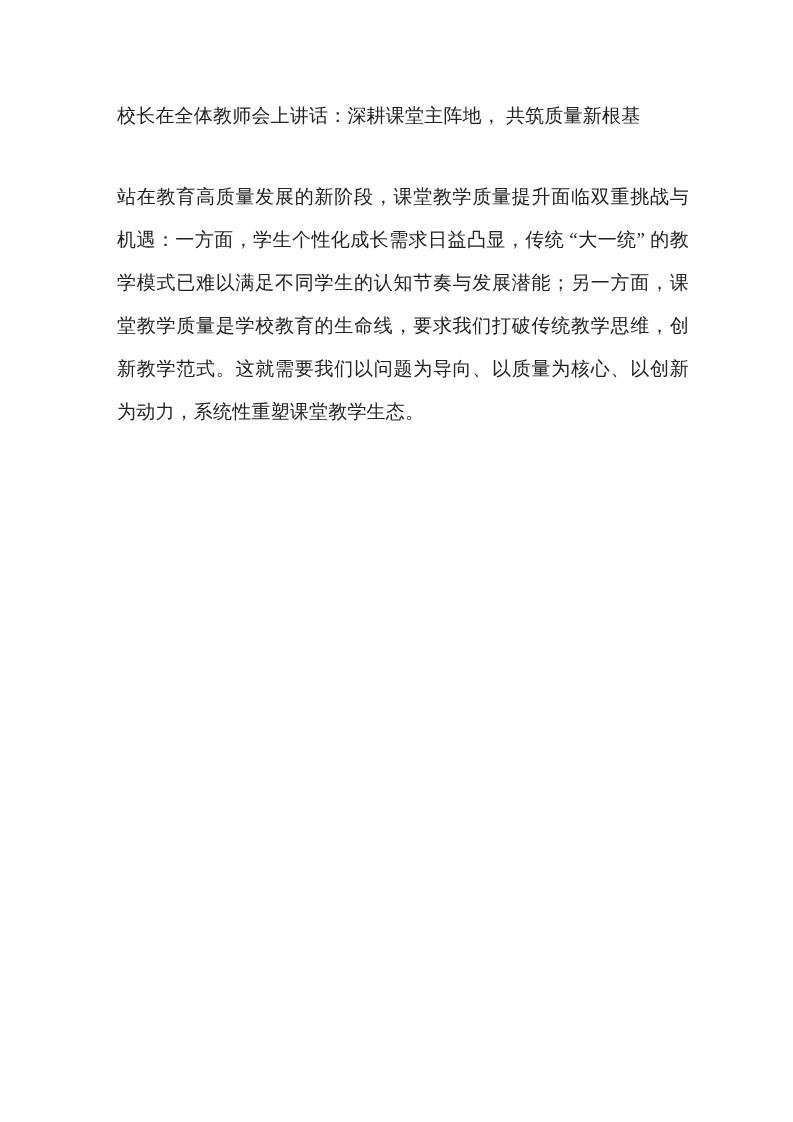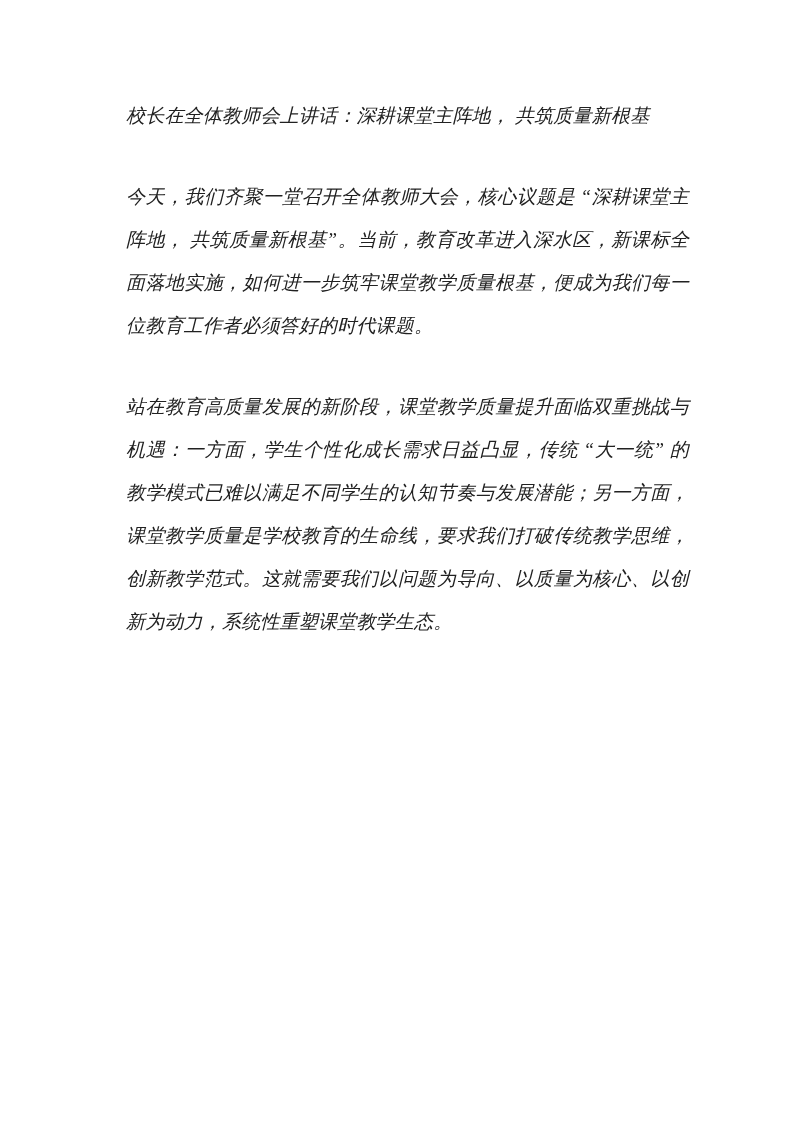--- a/index.html
+++ b/index.html
@@ -15,44 +15,42 @@
     color: #212121;
   }
   .page {
     box-sizing: border-box;
     width: 793px;
     height: 1122px;
     padding: 94px 104px 0 117px;
     background: #ffffff;
   }
   .doc-block {
-    margin: 0 0 38px 9px;
+    margin: 0 0 38px 0;
     font-size: 19px;
     line-height: 43px;
     font-weight: normal;
     letter-spacing: 0.2px;
-    font-style: italic;
   }
   .doc-title,
   .doc-salutation,
   .doc-heading {
     text-align: left;
   }
   .doc-paragraph {
     text-align: justify;
     text-justify: inter-ideograph;
   }
 </style>
 </head>
 <body>
 
 <div class="page">
 
   <p class="doc-block doc-title">校长在全体教师会上讲话：深耕课堂主阵地， 共筑质量新根基</p>
 
 
-  <p class="doc-block doc-paragraph">今天，我们齐聚一堂召开全体教师大会，核心议题是 “深耕课堂主阵地， 共筑质量新根基”。当前，教育改革进入深水区，新课标全面落地实施，如何进一步筑牢课堂教学质量根基，便成为我们每一位教育工作者必须答好的时代课题。</p>
 
 
 
   <p class="doc-block doc-paragraph">站在教育高质量发展的新阶段，课堂教学质量提升面临双重挑战与机遇：一方面，学生个性化成长需求日益凸显，传统 “大一统” 的教学模式已难以满足不同学生的认知节奏与发展潜能；另一方面，课堂教学质量是学校教育的生命线，要求我们打破传统教学思维，创新教学范式。这就需要我们以问题为导向、以质量为核心、以创新为动力，系统性重塑课堂教学生态。</p>
 
 </div>
 
 </body></html>

